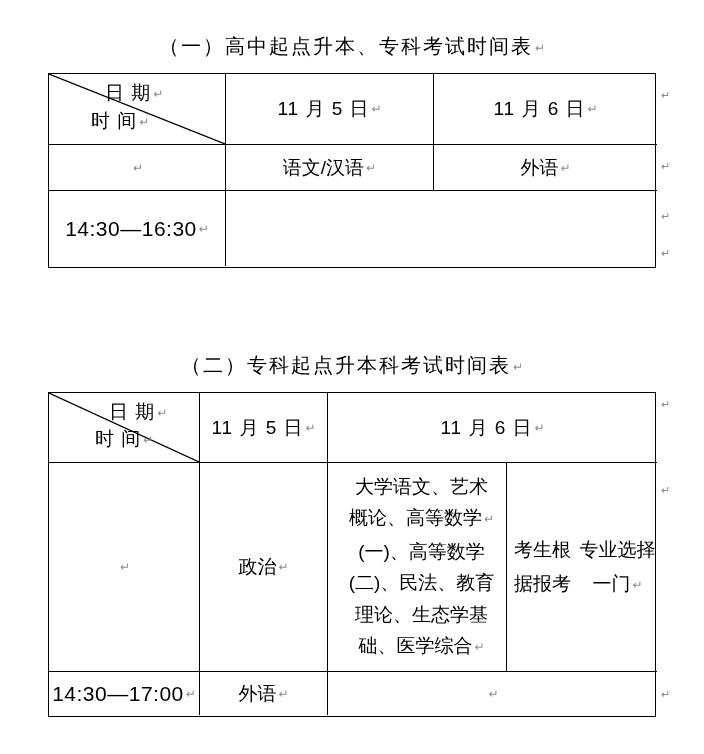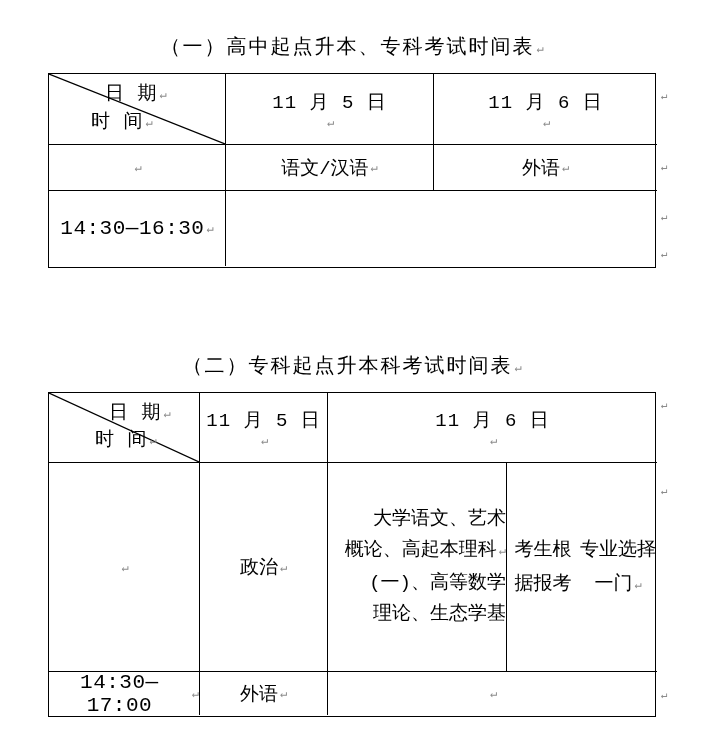--- a/index.html
+++ b/index.html
@@ -1,18 +1,18 @@
 <!DOCTYPE html>
 <html><head>
 <meta charset="utf-8">
 <style>
   html,body{margin:0;padding:0;background:#ffffff;}
   .page{
     position:relative;width:704px;height:754px;background:#ffffff;
-    font-family:Liberation Mono, monospace;color:#000;
+    font-family:Liberation Sans, sans-serif;color:#000;
     overflow:hidden;
   }
   .doc-title{
     position:absolute;left:48px;width:608px;text-align:center;
     font-size:20px;letter-spacing:2px;white-space:nowrap;
   }
   #title1{top:33px;}
   #title2{top:352px;}
   .m{ 
     font-size:12px;color:#8c8c8c;margin-left:2px;letter-spacing:0;
@@ -43,25 +43,25 @@
   .corner .diag{position:absolute;inset:0;width:100%;height:100%;}
   .corner-date,.corner-time{position:absolute;white-space:nowrap;font-size:19px;letter-spacing:1px;}
   .corner-date{top:6px;}
   .corner-time{bottom:10px;text-align:right;}
   #t1 .corner-date{left:56px;}
   #t1 .corner-time{left:42px;}
   #t2 .corner-date{left:60px;}
   #t2 .corner-time{left:46px;}
   .twoline{flex-direction:column;line-height:37px;}
   .subjects{
-    flex-direction:column;align-items:flex-end;justify-content:center;
+    flex-direction:column;align-items:center;justify-content:center;
     padding-left:9px;line-height:31.5px;text-align:left;
   }
   .note{line-height:34px;}
-  .head{letter-spacing:1px;flex-direction:column;}
+  .head{letter-spacing:1px;}
   .centermark{justify-content:center;}
 </style>
 </head>
 <body>
 
 <div class="page">
 
   <div class="doc-title" id="title1">
     <span>（一）高中起点升本、专科考试时间表</span><span class="m">↵</span>
   </div>
@@ -126,23 +126,25 @@
 
     <div class="cell time" style="grid-area:2/1">
         <span class="m">↵</span>
     </div>
     <div class="cell" style="grid-area:2/2">
       <span>政治</span>
         <span class="m">↵</span>
     </div>
     <div class="cell subjects" style="grid-area:2/3">
       <div><span>大学语文、艺术</span></div>
-      <div><span>概论、高起本理科</span><span class="m">↵</span></div>
+      <div><span>概论、高等数学</span><span class="m">↵</span></div>
       <div><span>(一)、高等数学</span></div>
+      <div><span>(二)、民法、教育</span></div>
       <div><span>理论、生态学基</span></div>
+      <div><span>础、医学综合</span><span class="m">↵</span></div>
     </div>
     <div class="cell note no-r" style="grid-area:2/4">
       <div><span>考生根据报考</span></div>
       <div><span>专业选择一门</span><span class="m">↵</span></div>
     </div>
 
     <div class="cell time no-b" style="grid-area:3/1">
       <span>14:30—17:00</span>
         <span class="m">↵</span>
     </div>

